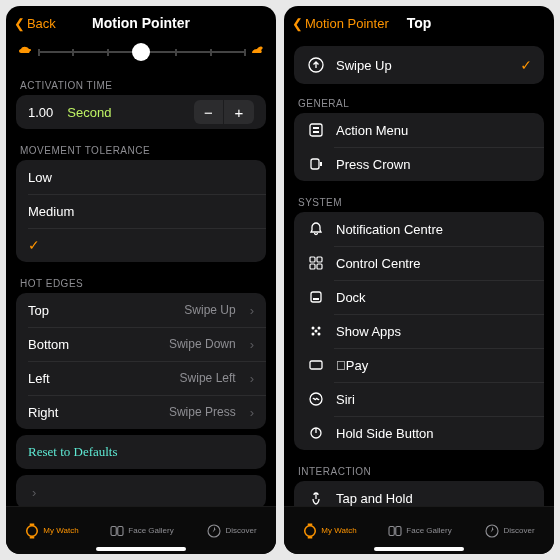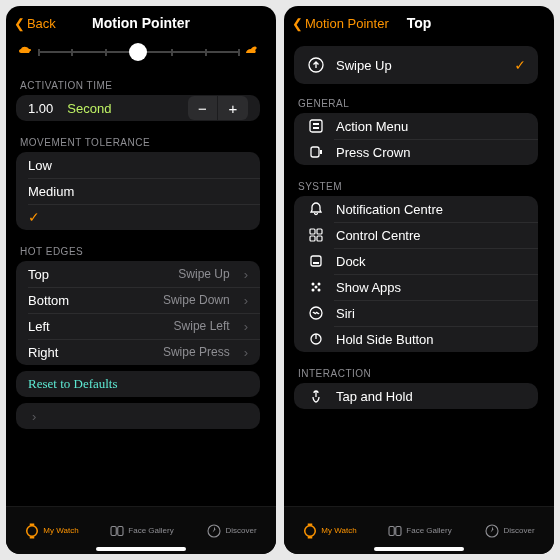--- a/index.html
+++ b/index.html
@@ -44,21 +44,21 @@
     font-size: 13px;
     gap: 2px;
   }
   .nav-title {
     font-weight: 600;
     font-size: 14px;
   }
   .content {
     flex: 1;
     overflow: hidden;
-    padding: 0 16px 6px 10px;
+    padding: 0 10px 6px 10px;
   }
   .slider-row {
     display: flex;
     align-items: center;
     gap: 6px;
     padding: 4px 2px 10px 2px;
   }
   .track {
     flex: 1;
     height: 10px;
@@ -98,21 +98,21 @@
   .group {
     background: #1c1c1e;
     border-radius: 10px;
     overflow: hidden;
     margin-bottom: 6px;
   }
   .row {
     display: flex;
     align-items: center;
     padding: 0 12px;
-    height: 26px;
+    height: 34px;
     position: relative;
     gap: 10px;
   }
   .row + .row::before {
     content: "";
     position: absolute;
     left: 12px;
     right: 0;
     top: 0;
     height: 1px;
@@ -404,20 +404,28 @@
                 <circle cx="8" cy="8" r="1.5" fill="#fff"></circle>
                 <circle cx="5" cy="11" r="1.5" fill="#fff"></circle>
                 <circle cx="11" cy="11" r="1.5" fill="#fff"></circle>
               </svg>
           </span>
           <span class="row-label">Show Apps</span>
         </div>
         <div class="row with-icon">
           <span class="icon-slot">
             <svg width="16" height="16" viewBox="0 0 16 16">
+                <rect x="2" y="4" width="12" height="8" rx="1.5" fill="none" stroke="#fff" stroke-width="1.3"></rect>
+              </svg>
+          </span>
+          <span class="row-label">Pay</span>
+        </div>
+        <div class="row with-icon">
+          <span class="icon-slot">
+            <svg width="16" height="16" viewBox="0 0 16 16">
                 <circle cx="8" cy="8" r="6" fill="none" stroke="#fff" stroke-width="1.3"></circle>
                 <path d="M5 8c1-2 2 2 3 0s2 2 3 0" fill="none" stroke="#fff" stroke-width="1.2"></path>
               </svg>
           </span>
           <span class="row-label">Siri</span>
         </div>
         <div class="row with-icon">
           <span class="icon-slot">
             <svg width="16" height="16" viewBox="0 0 16 16">
                 <circle cx="8" cy="8" r="5" fill="none" stroke="#fff" stroke-width="1.3"></circle>

